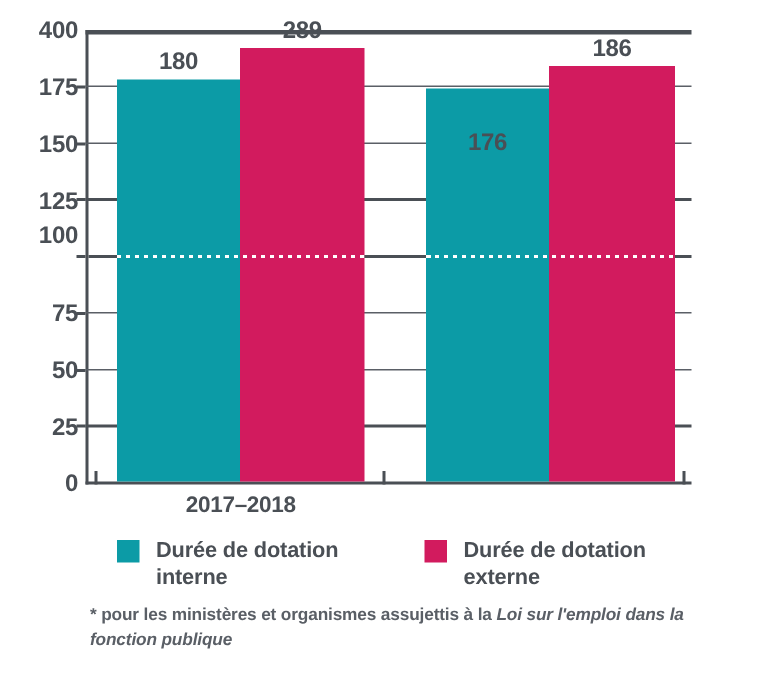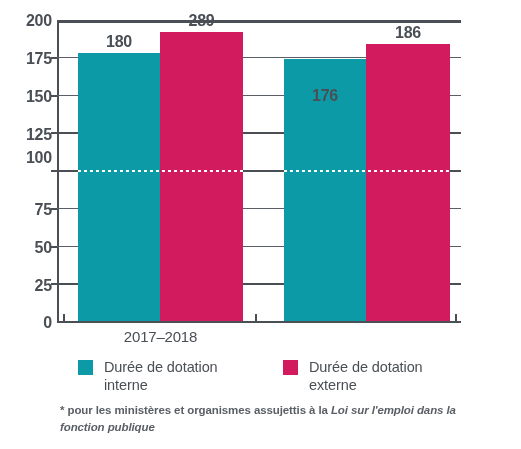--- a/index.html
+++ b/index.html
@@ -127,21 +127,21 @@
     text-align: center;
     line-height: 1;
     letter-spacing: -0.2px;
   }
 
   
   .cat-label {
     position: absolute;
     top: 328px;
     font-size: 15px;
-    font-weight: 400;
+    font-weight: 700;
     color: #4a4f55;
     text-align: center;
     letter-spacing: -0.2px;
   }
 
   
   .cat-tick {
     position: absolute;
     top: 314px;
     width: 2px;
@@ -164,21 +164,21 @@
   }
   .legend-swatch {
     width: 15px;
     height: 15px;
     flex: 0 0 15px;
     margin-top: 2px;
   }
   .legend-text {
     margin-left: 11px;
     font-size: 14.5px;
-    font-weight: 400;
+    font-weight: 700;
     color: #4a4f55;
     line-height: 1.25;
     letter-spacing: -0.1px;
     white-space: pre-line;
   }
 
   
   .footnote {
     position: absolute;
     left: 60px;
@@ -193,21 +193,21 @@
   .footnote i {
     font-style: italic;
   }
 </style>
 </head>
 <body>
 
 <div id="chart-root">
 
   <div class="y-ticks">
-    <div class="y-label" style="top:13px">200</div>
+    <div class="y-label" style="top:13px">400</div>
     <div class="y-label" style="top:51px">175</div>
     <div class="y-label" style="top:89px">150</div>
     <div class="y-label" style="top:127px">125</div>
     <div class="y-label" style="top:150px">100</div>
     <div class="y-label" style="top:202px">75</div>
     <div class="y-label" style="top:240px">50</div>
     <div class="y-label" style="top:278px">25</div>
     <div class="y-label" style="top:315px">0</div>
   </div>
 

